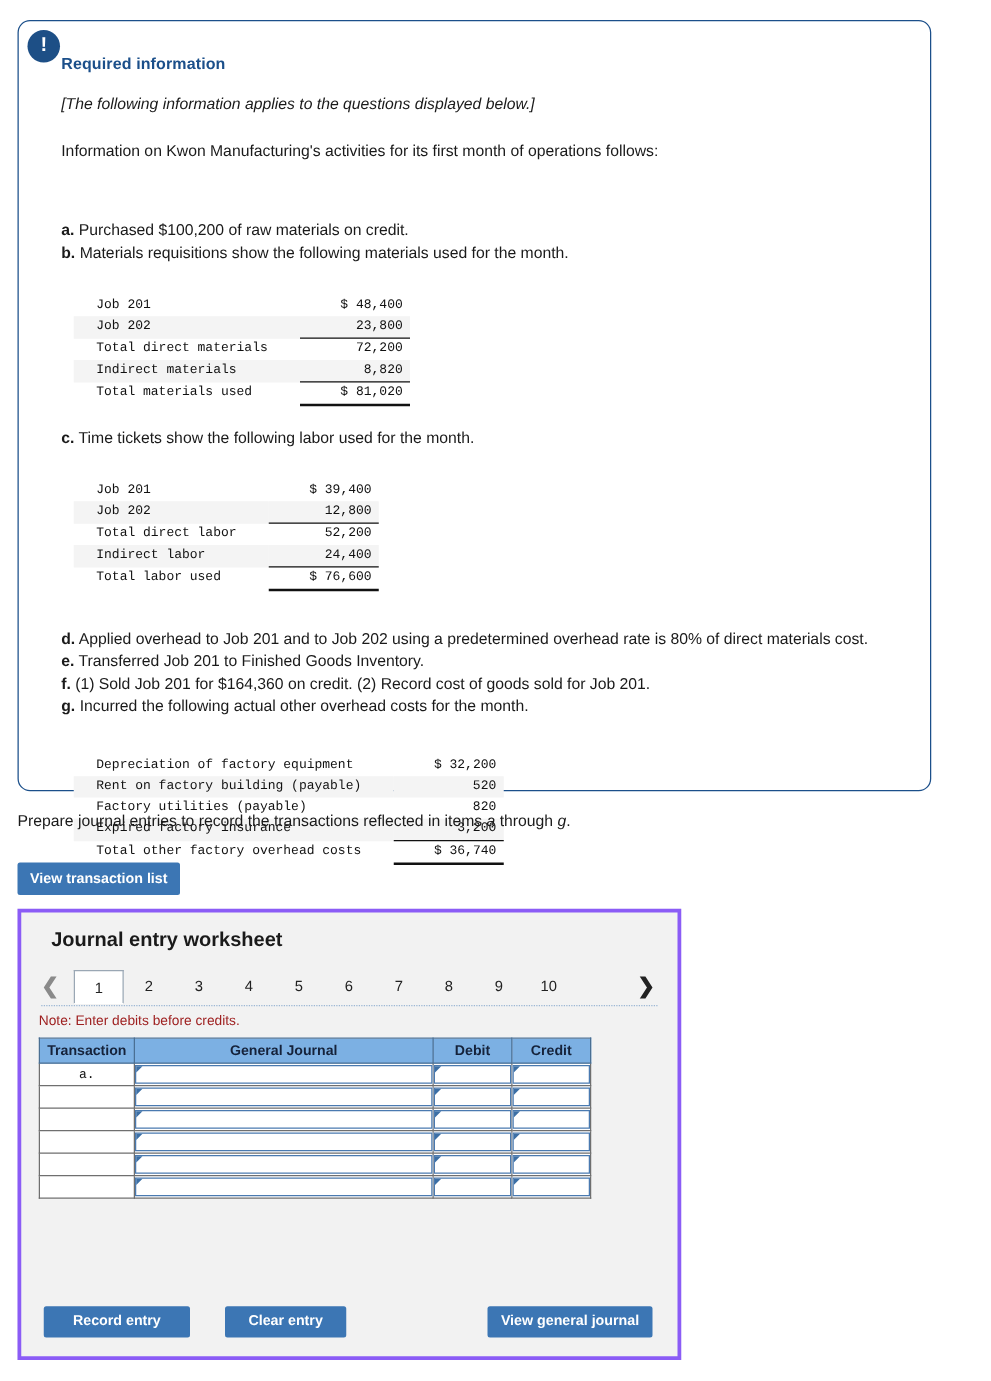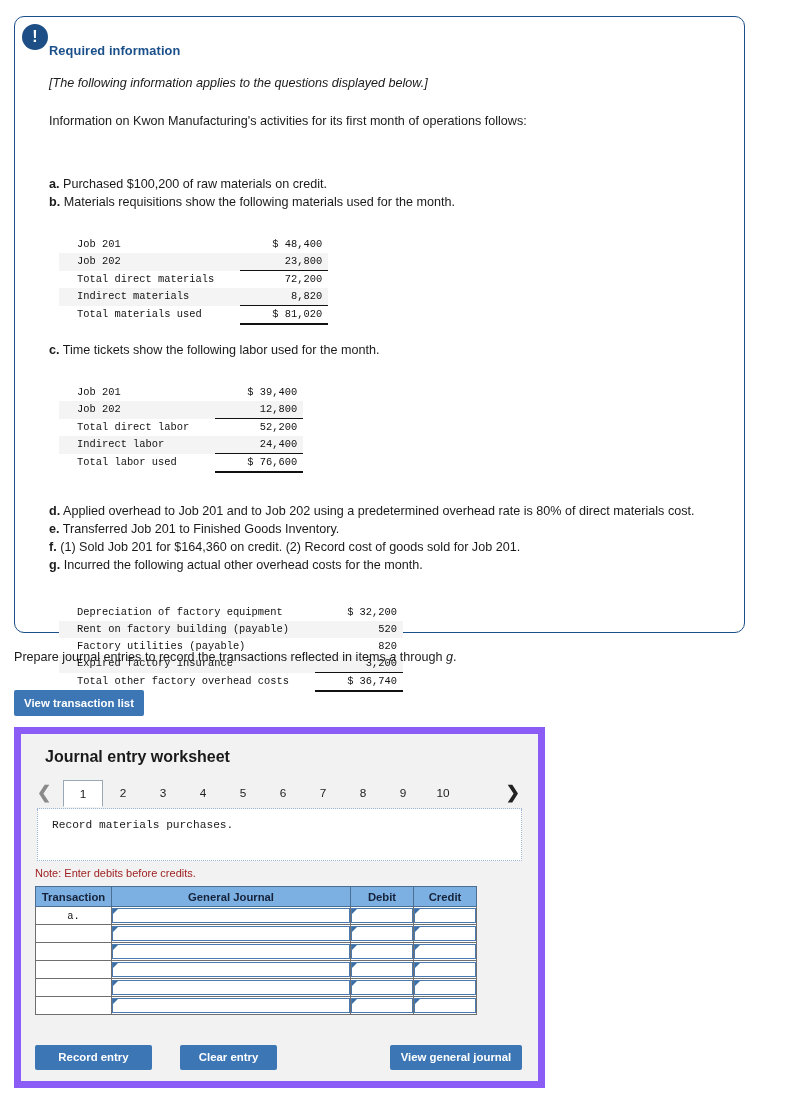--- a/index.html
+++ b/index.html
@@ -128,21 +128,21 @@
   }
 
   
   .worksheet {
     position: absolute;
     left: 14px;
     top: 727px;
     width: 531px;
     height: 361px;
     background: #f2f2f2;
-    border: 7px solid #8b5cf6;
+    border: 3px solid #8b5cf6;
     box-sizing: border-box;
   }
   .ws-title {
     font-size: 16px;
     font-weight: bold;
     color: #1a1a1a;
     margin: 14px 0 0 24px;
   }
 
   
@@ -432,21 +432,20 @@
       <div class="tab">5</div>
       <div class="tab">6</div>
       <div class="tab">7</div>
       <div class="tab">8</div>
       <div class="tab">9</div>
       <div class="tab">10</div>
     </div>
     <div class="tab-arrow right">❯</div>
   </div>
 
-  <div class="prompt-box">Record materials purchases.</div>
 
   <div class="note-line">Note: Enter debits before credits.</div>
 
   <table class="journal">
     <colgroup>
       <col class="col-tx">
         <col class="col-gj">
         <col class="col-deb">
         <col class="col-cre">
     </colgroup>

